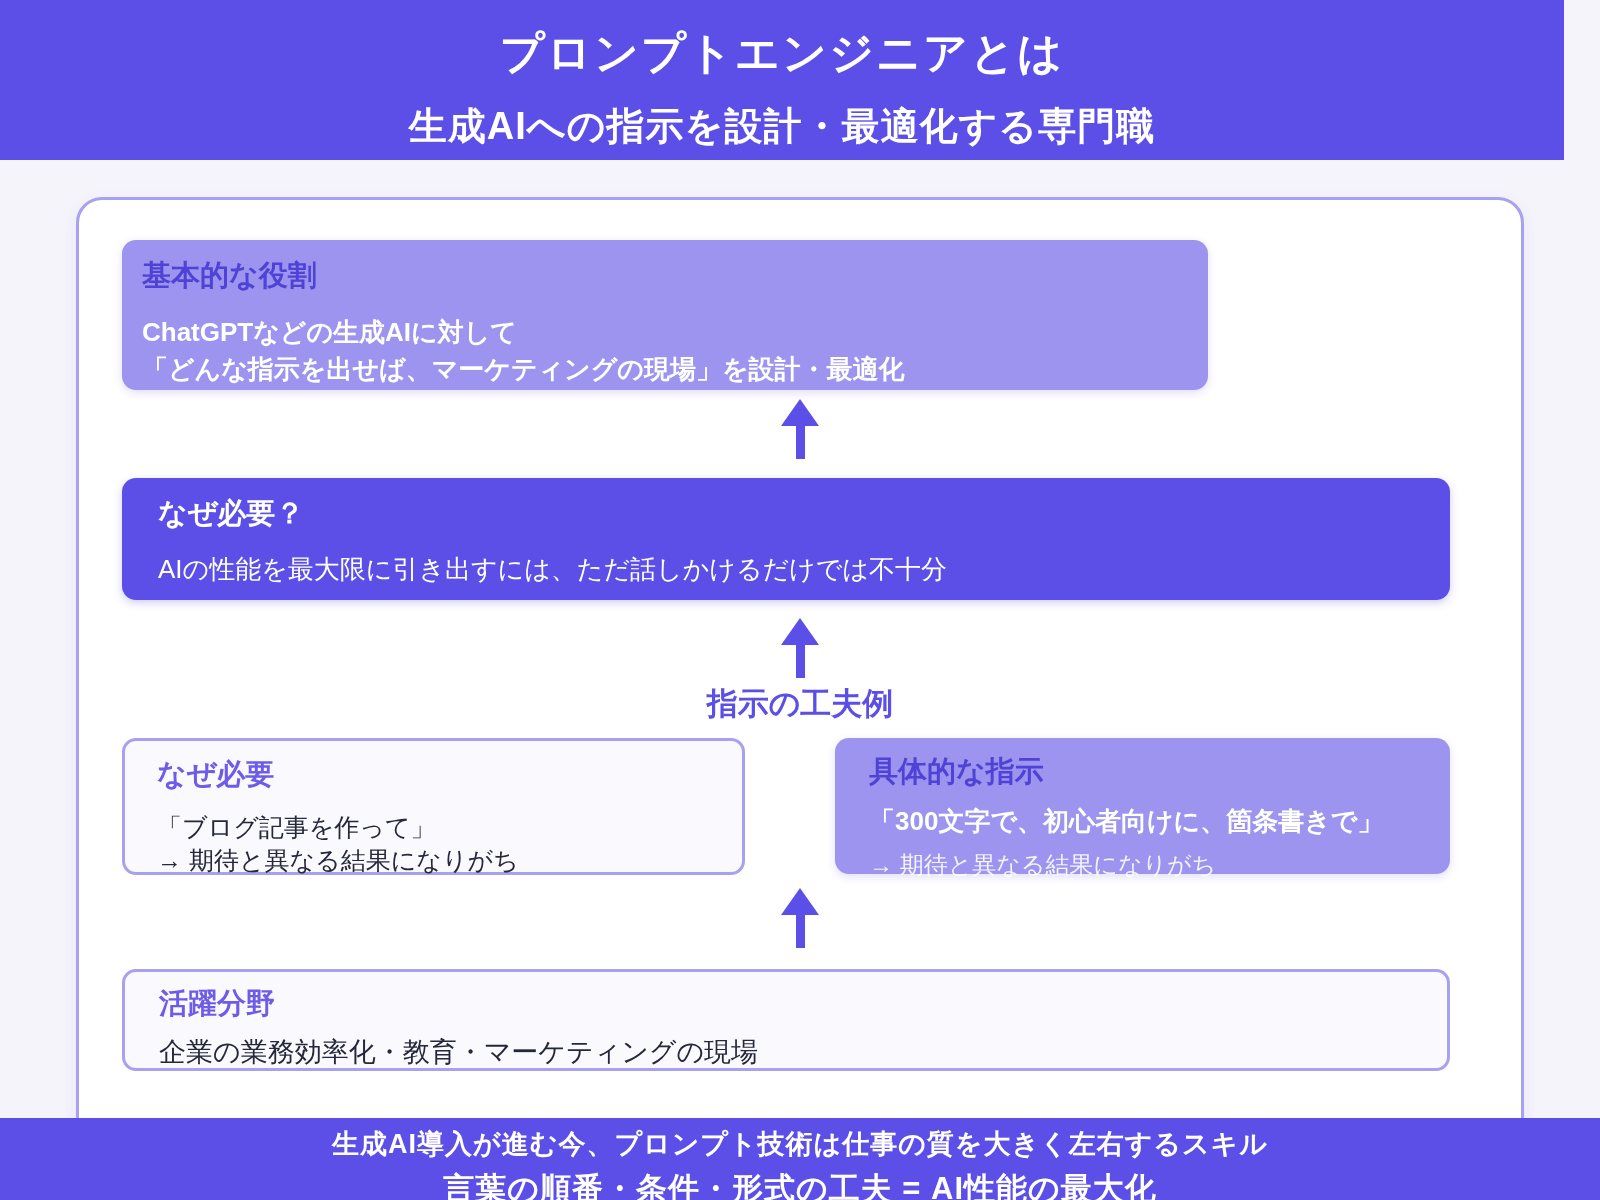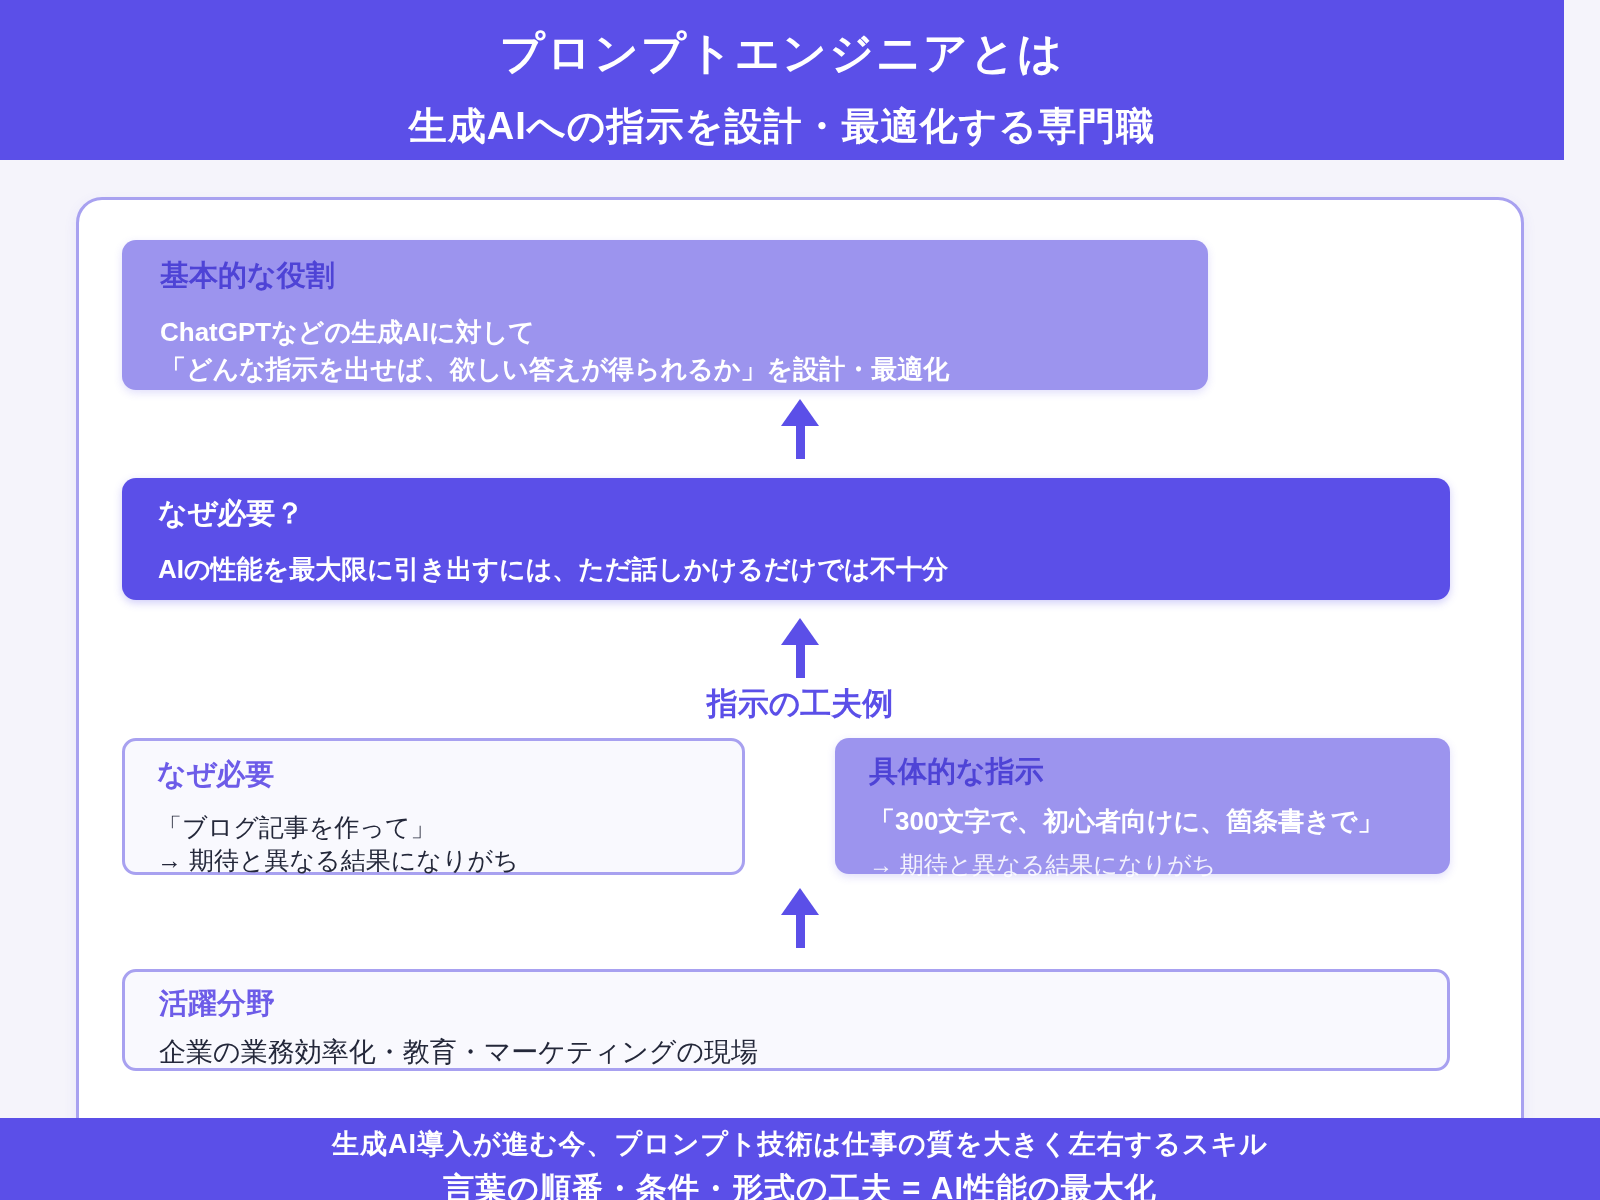--- a/index.html
+++ b/index.html
@@ -44,35 +44,35 @@
   }
 
   
   .box{position:absolute;border-radius:14px;}
   .box-title{font-size:29px;font-weight:bold;}
   .box-line{font-size:26px;}
 
   .role-box{
     left:122px;top:240px;width:1086px;height:150px;
     background:var(--light-purple);
-    padding:16px 38px;
+    padding:16px 20px;
     box-shadow:0 3px 8px rgba(91,79,232,0.18);
   }
   .role-box .box-title{color:var(--indigo-title);}
   .role-box .box-line{color:#ffffff;font-weight:bold;line-height:37px;}
   .role-box .body{margin-top:18px;}
 
   .why-box{
     left:122px;top:478px;width:1328px;height:122px;
     background:var(--primary);
     padding:16px 36px;
     box-shadow:0 3px 8px rgba(91,79,232,0.28);
   }
   .why-box .box-title{color:#ffffff;}
-  .why-box .box-line{color:#ffffff;font-weight:bold;margin-top:18px;}
+  .why-box .box-line{color:#ffffff;font-weight:normal;margin-top:18px;}
 
   .examples-label{
     position:absolute;left:0;top:683px;width:1600px;
     text-align:center;font-size:31px;font-weight:bold;color:var(--primary);
   }
 
   .vague-box{
     left:122px;top:738px;width:623px;height:137px;
     background:var(--white-box-bg);
     border:3px solid var(--border-light);
@@ -135,21 +135,21 @@
     <div class="header-title">プロンプトエンジニアとは</div>
     <div class="header-subtitle">生成AIへの指示を設計・最適化する専門職</div>
   </div>
 
   <div class="card"></div>
 
   <div class="box role-box">
     <div class="box-title">基本的な役割</div>
     <div class="body">
       <div class="box-line">ChatGPTなどの生成AIに対して</div>
-      <div class="box-line">「どんな指示を出せば、欲しい答えが得られるか」を設計・最適化</div>
+      <div class="box-line">「どんな指示を出せば、マーケティングの現場」を設計・最適化</div>
     </div>
   </div>
 
   <div class="up-arrow arrow-1">
     <div class="head"></div>
     <div class="stem"></div>
   </div>
 
   <div class="box why-box">
     <div class="box-title">なぜ必要？</div>

